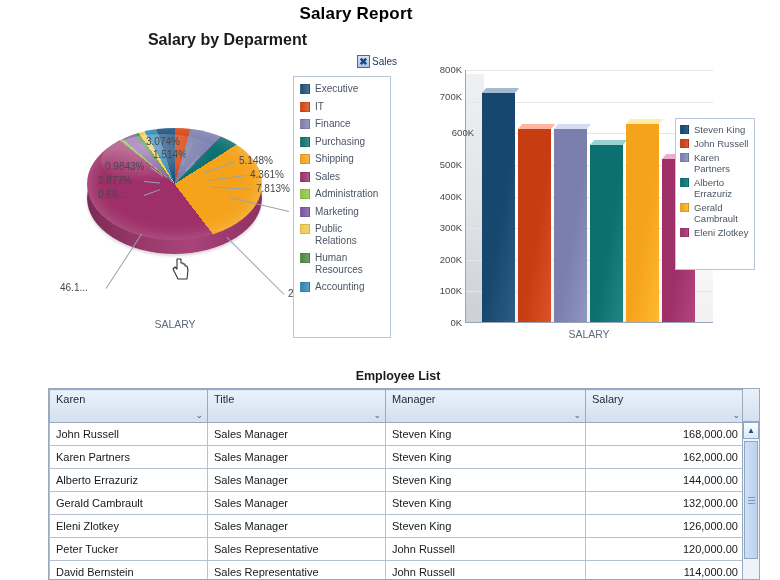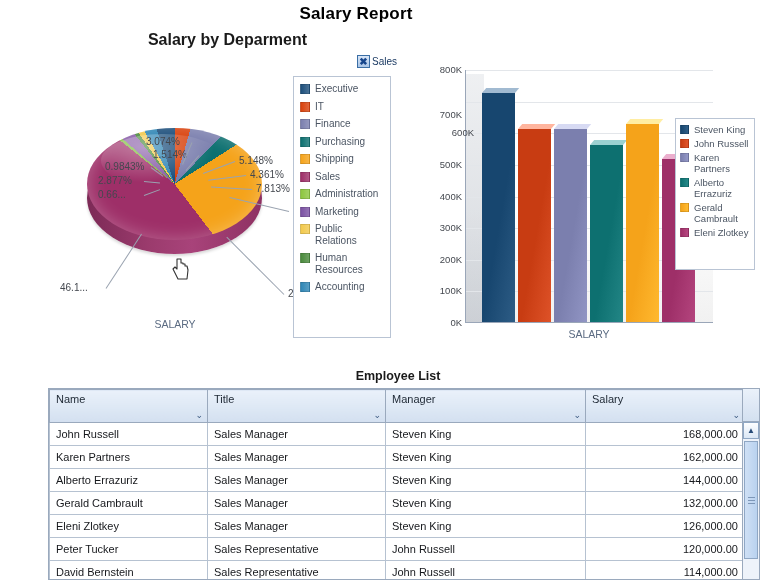--- a/index.html
+++ b/index.html
@@ -342,21 +342,21 @@
           </div>
           <div class="bar-col" style="height: 162.869px;">
             <div class="bar-body" style="background: linear-gradient(100deg, rgb(158, 47, 104) 0%, rgb(158, 47, 104) 55%, rgb(180, 69, 126) 100%);">
               <div class="bar-cap" style="background: rgb(218, 107, 164);"></div>
             </div>
           </div>
         </div>
     </div>
     <div id="yticks">
         <div class="ytick" style="top: 2px; left: 0px;">800K</div>
-        <div class="ytick" style="top: 47px; left: 0px;">700K</div>
+        <div class="ytick" style="top: 29px; left: 0px;">700K</div>
         <div class="ytick" style="top: 65.25px; left: 12px;">600K</div>
         <div class="ytick" style="top: 96.875px; left: 0px;">500K</div>
         <div class="ytick" style="top: 128.5px; left: 0px;">400K</div>
         <div class="ytick" style="top: 160.125px; left: 0px;">300K</div>
         <div class="ytick" style="top: 191.75px; left: 0px;">200K</div>
         <div class="ytick" style="top: 223.375px; left: 0px;">100K</div>
         <div class="ytick" style="top: 255px; left: 0px;">0K</div>
       </div>
     <div class="bar-axis">SALARY</div>
   </div>
@@ -387,21 +387,21 @@
         <span class="lg-txt">Eleni Zlotkey</span>
       </div>
     </div>
 
   <div class="panel-title" id="table-title">Employee List</div>
 
   <div id="table-panel">
     <table>
       <thead>
           <tr id="thead-row">
-            <th class="col-name"><span>Name</span><span class="hdr-chev">⌄</span></th>
+            <th class="col-name"><span>Karen</span><span class="hdr-chev">⌄</span></th>
             <th class="col-title"><span>Title</span><span class="hdr-chev">⌄</span></th>
             <th class="col-mgr"><span>Manager</span><span class="hdr-chev">⌄</span></th>
             <th class="col-sal"><span>Salary</span><span class="hdr-chev">⌄</span></th>
           </tr>
         </thead>
       <tbody id="tbody">
           <tr>
             <td>John Russell</td>
             <td>Sales Manager</td>
             <td>Steven King</td>

